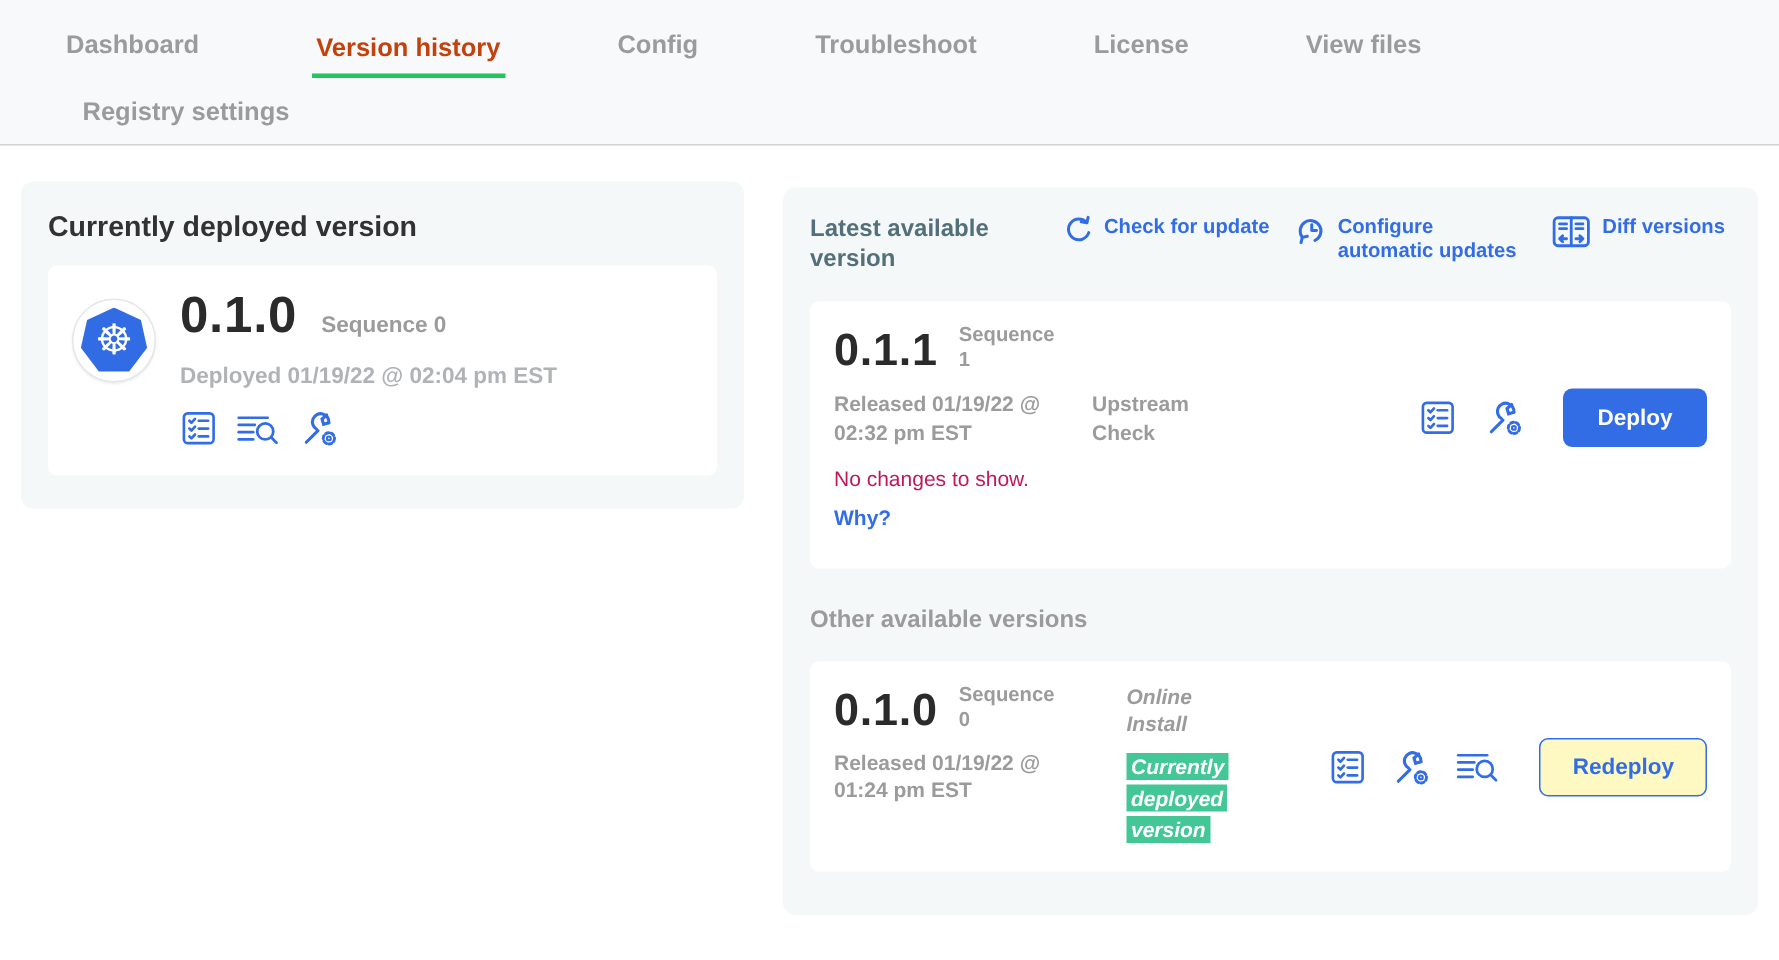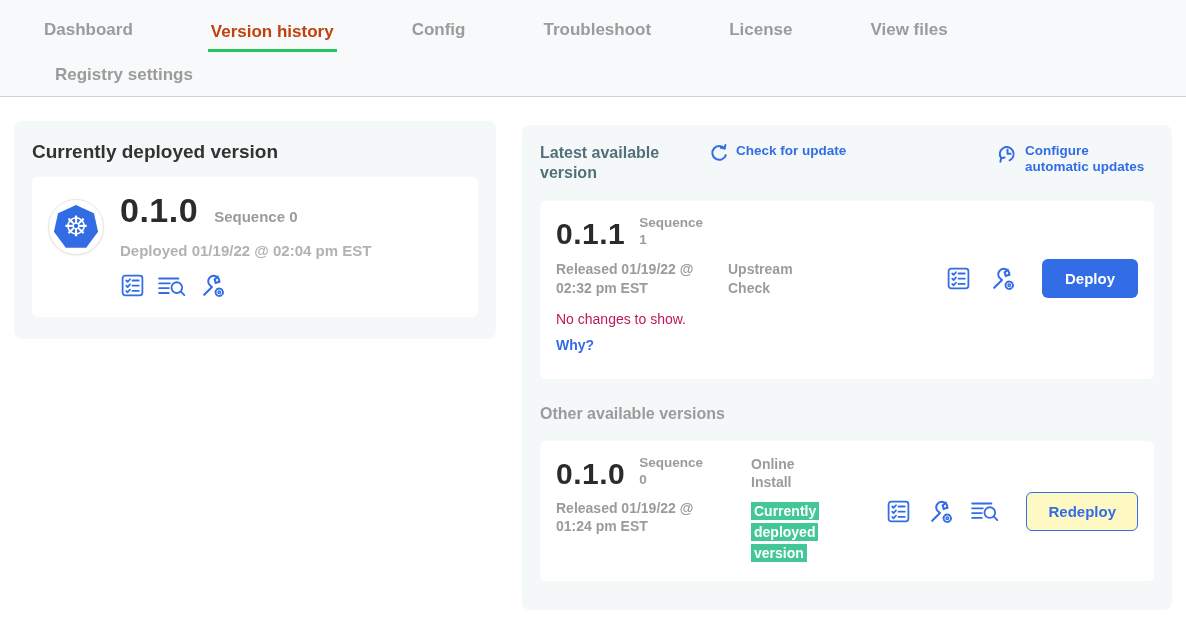--- a/index.html
+++ b/index.html
@@ -63,21 +63,21 @@
     font-family:"Liberation Sans", sans-serif; cursor:pointer; }
   .btn-deploy { background:#326de6; color:#ffffff; padding:11px 23px; margin-left:26px; }
   .btn-redeploy { background:#fef9c3; color:#326de6; border:1px solid #326de6;
     padding:10px 21px; margin-left:26px; }
   .no-changes { margin-top:13px; font-size:14px; font-weight:400; color:#be185d; }
   .why-link { margin-top:10px; font-size:14px; font-weight:700; color:#326de6;
     cursor:pointer; display:inline-block; }
   .other-title { margin-top:26px; font-size:16px; font-weight:700; color:#9b9b9b; }
 
   .col-1 { width:195px; }
-  .col-2 { width:112px; }
+  .col-2 { width:112px;font-style:italic; }
   .released-2 { margin-top:10px; width:172px; }
   .badge-wrap { margin-top:10px; width:88px; }
   .deployed-badge { display:inline; background:#44c796; color:#ffffff;
     font-size:14px; font-weight:700; line-height:1.5; padding:1px 3px;
     -webkit-box-decoration-break:clone; box-decoration-break:clone; }
   .card2-right { flex:1; display:flex; align-items:center; justify-content:flex-end; }
 </style>
 </head>
 <body>
 
@@ -161,20 +161,35 @@
       <div class="action-link">
         <span>
           <svg class="icon-svg" width="21" height="21" viewBox="0 0 20 20" fill="none" stroke="#326de6" stroke-width="1.9" stroke-linecap="round">
             <path d="M4 14.5 A6.6 6.6 0 1 1 12 16.5"></path>
             <polyline points="7.2 13.8 4 14.5 3.2 17.8" stroke-linejoin="round"></polyline>
             <polyline points="10 6.5 10 10.2 13 10.2" stroke-linejoin="round"></polyline>
           </svg>
         </span>
         <span class="action-label">Configure automatic updates</span>
       </div>
+      <div class="action-link">
+        <span>
+          <svg class="icon-svg" width="27" height="23" viewBox="0 0 26 22" fill="none" stroke="#326de6" stroke-width="1.8" stroke-linecap="round" stroke-linejoin="round">
+            <rect x="2" y="2" width="22" height="18" rx="2.5"></rect>
+            <line x1="13" y1="2" x2="13" y2="20"></line>
+            <line x1="5.5" y1="6" x2="10" y2="6"></line>
+              <line x1="5.5" y1="9" x2="10" y2="9"></line>
+            <line x1="16" y1="6" x2="20.5" y2="6"></line>
+              <line x1="16" y1="9" x2="20.5" y2="9"></line>
+            <path d="M10 15.5 H5.5 M5.5 15.5 l2 -2 M5.5 15.5 l2 2"></path>
+            <path d="M16 15.5 H20.5 M20.5 15.5 l-2 -2 M20.5 15.5 l-2 2"></path>
+          </svg>
+        </span>
+        <span class="action-label nowrap">Diff versions</span>
+      </div>
     </div>
   </div>
 
   <div class="release-card first">
     <div class="ver-head">
       <span class="version-num">0.1.1</span>
       <span class="seq-block">Sequence 1</span>
     </div>
     <div class="meta-row">
       <div class="gray-bold released-lbl">Released 01/19/22 @ 02:32 pm EST</div>

